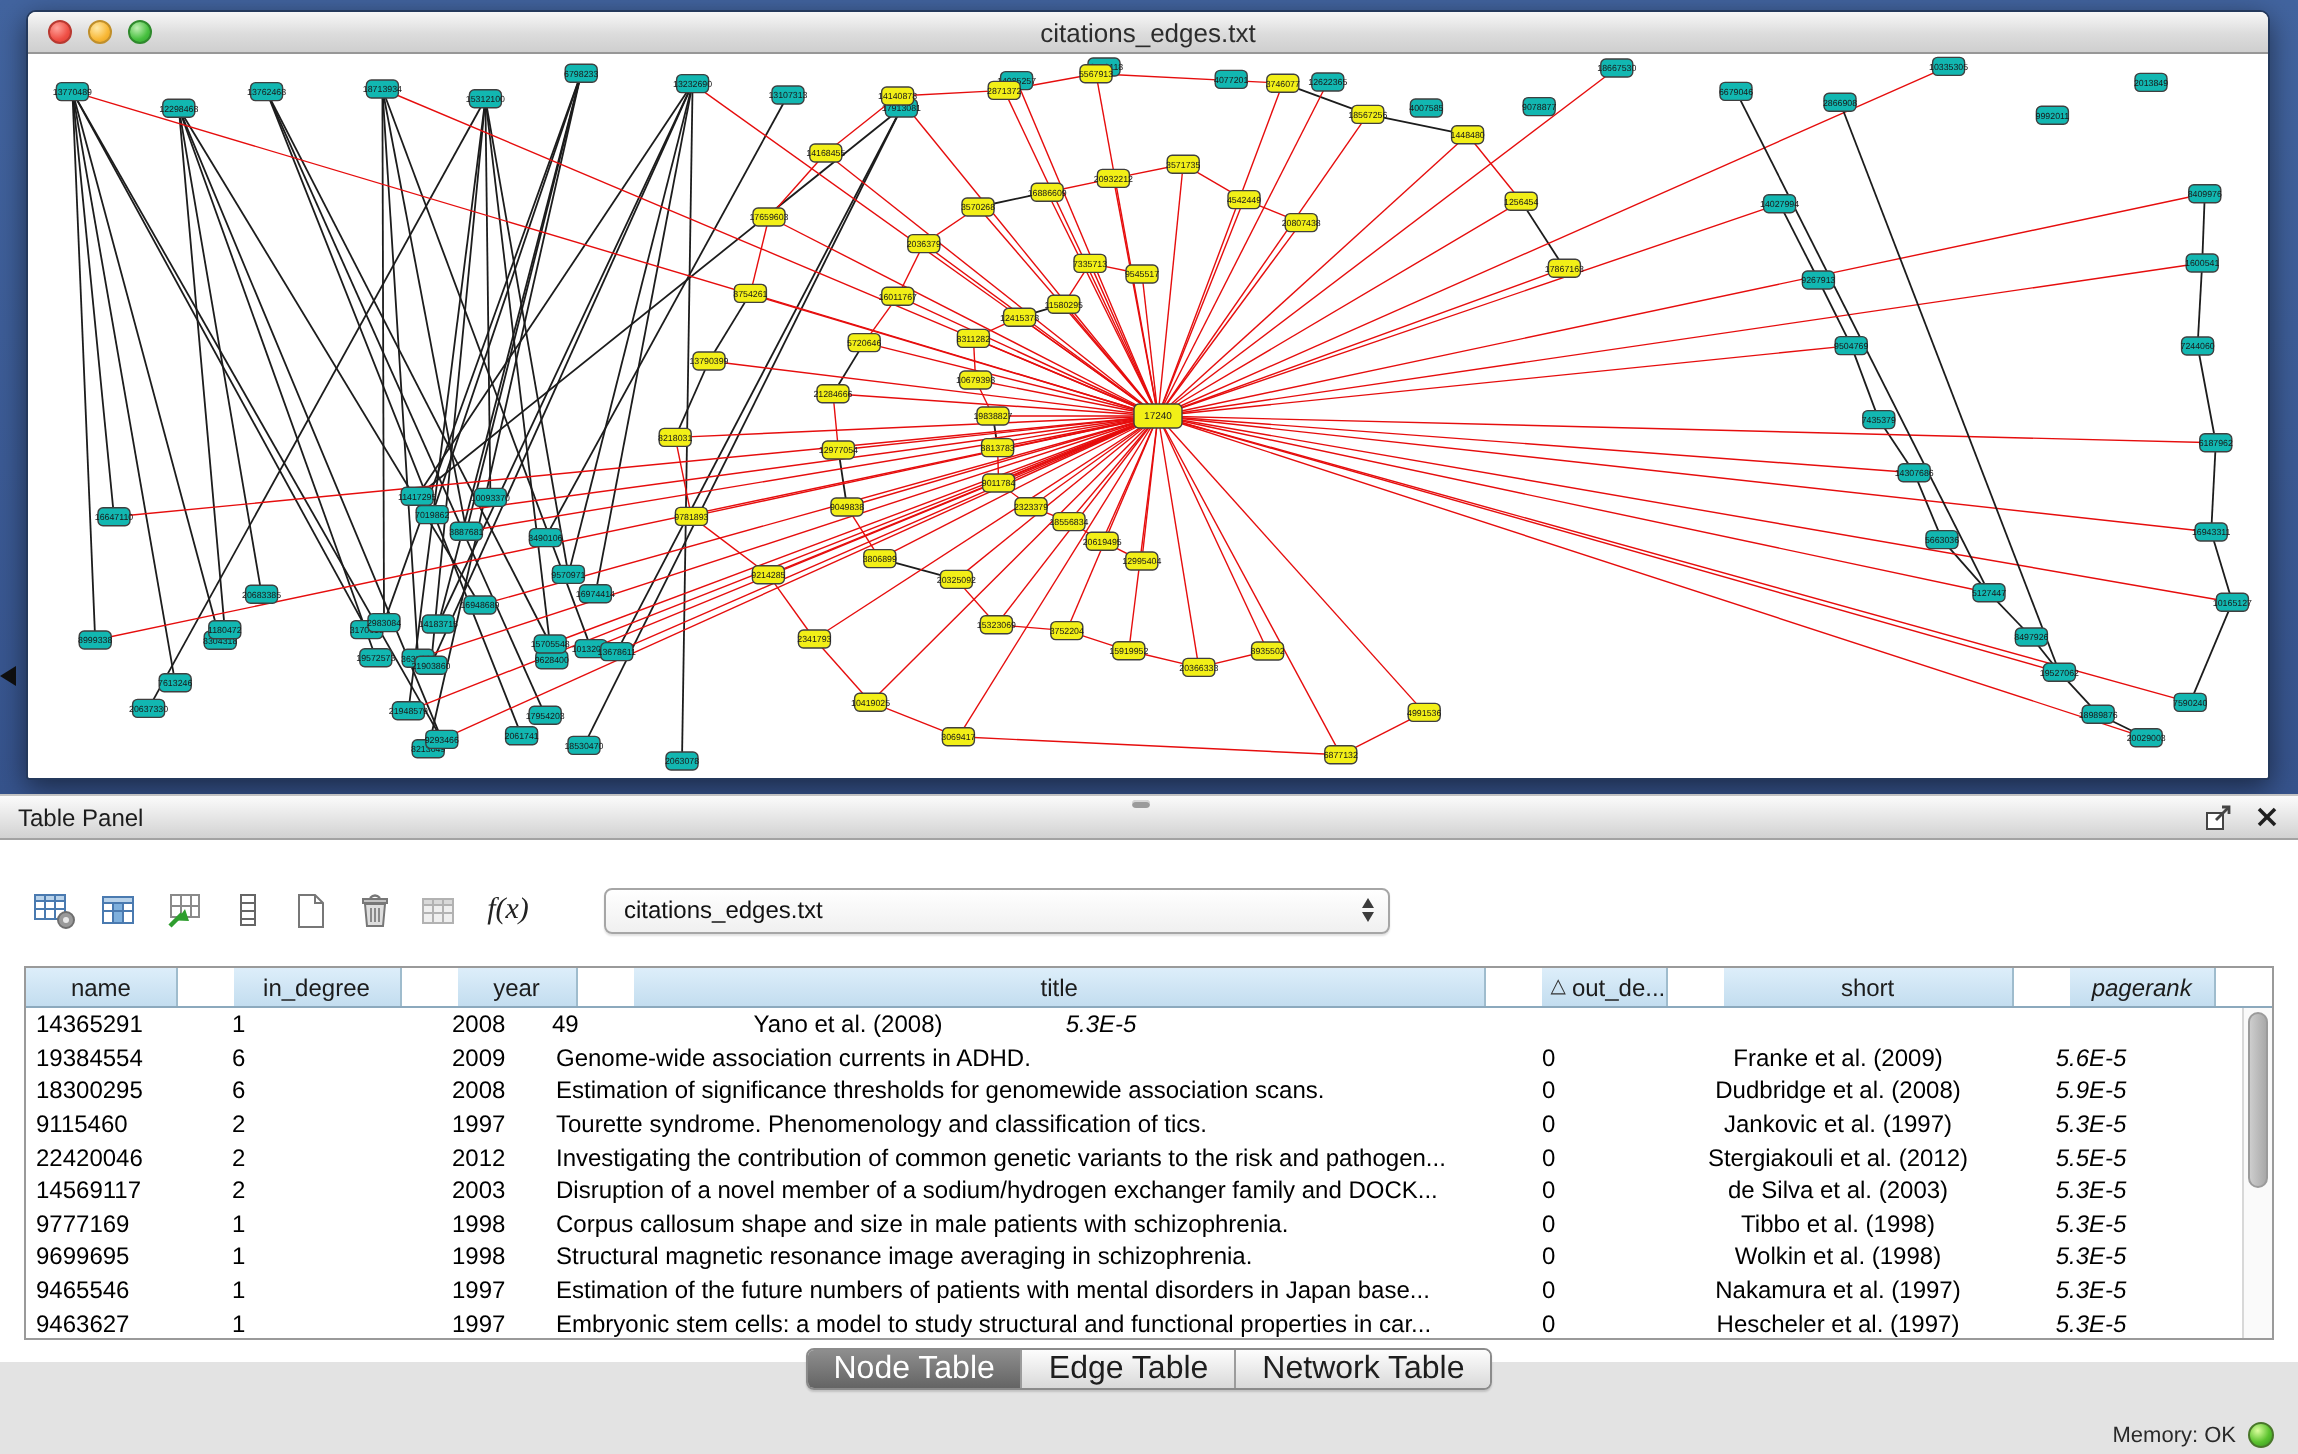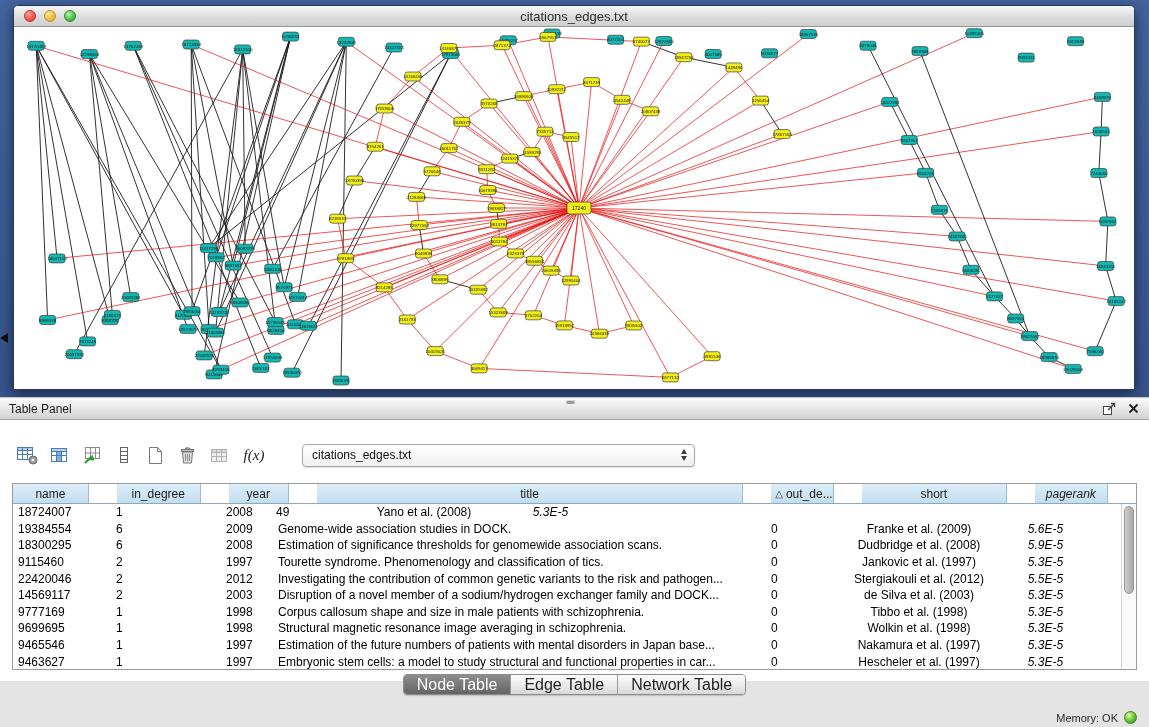--- a/index.html
+++ b/index.html
@@ -910,33 +910,33 @@
             <span>short</span>
           </div>
         <div class="th c6">
             <span>pagerank</span>
           </div>
         <div class="th cfill"></div>
       </div>
       <div class="t-body-wrap">
         <div class="t-body">
             <div class="t-row">
-              <div class="t-cell c0">18724007</div>
+              <div class="t-cell c0">14365291</div>
               <div class="t-cell c1">1</div>
               <div class="t-cell c2">2008</div>
               <div class="t-cell c4">49</div>
               <div class="t-cell c5">Yano et al. (2008)</div>
               <div class="t-cell c6">5.3E-5</div>
               <div class="t-cell cfill"></div>
             </div>
             <div class="t-row">
               <div class="t-cell c0">19384554</div>
               <div class="t-cell c1">6</div>
               <div class="t-cell c2">2009</div>
-              <div class="t-cell c3">Genome-wide association studies in DOCK.</div>
+              <div class="t-cell c3">Genome-wide association currents in ADHD.</div>
               <div class="t-cell c4">0</div>
               <div class="t-cell c5">Franke et al. (2009)</div>
               <div class="t-cell c6">5.6E-5</div>
               <div class="t-cell cfill"></div>
             </div>
             <div class="t-row">
               <div class="t-cell c0">18300295</div>
               <div class="t-cell c1">6</div>
               <div class="t-cell c2">2008</div>
               <div class="t-cell c3">Estimation of significance thresholds for genomewide association scans.</div>

